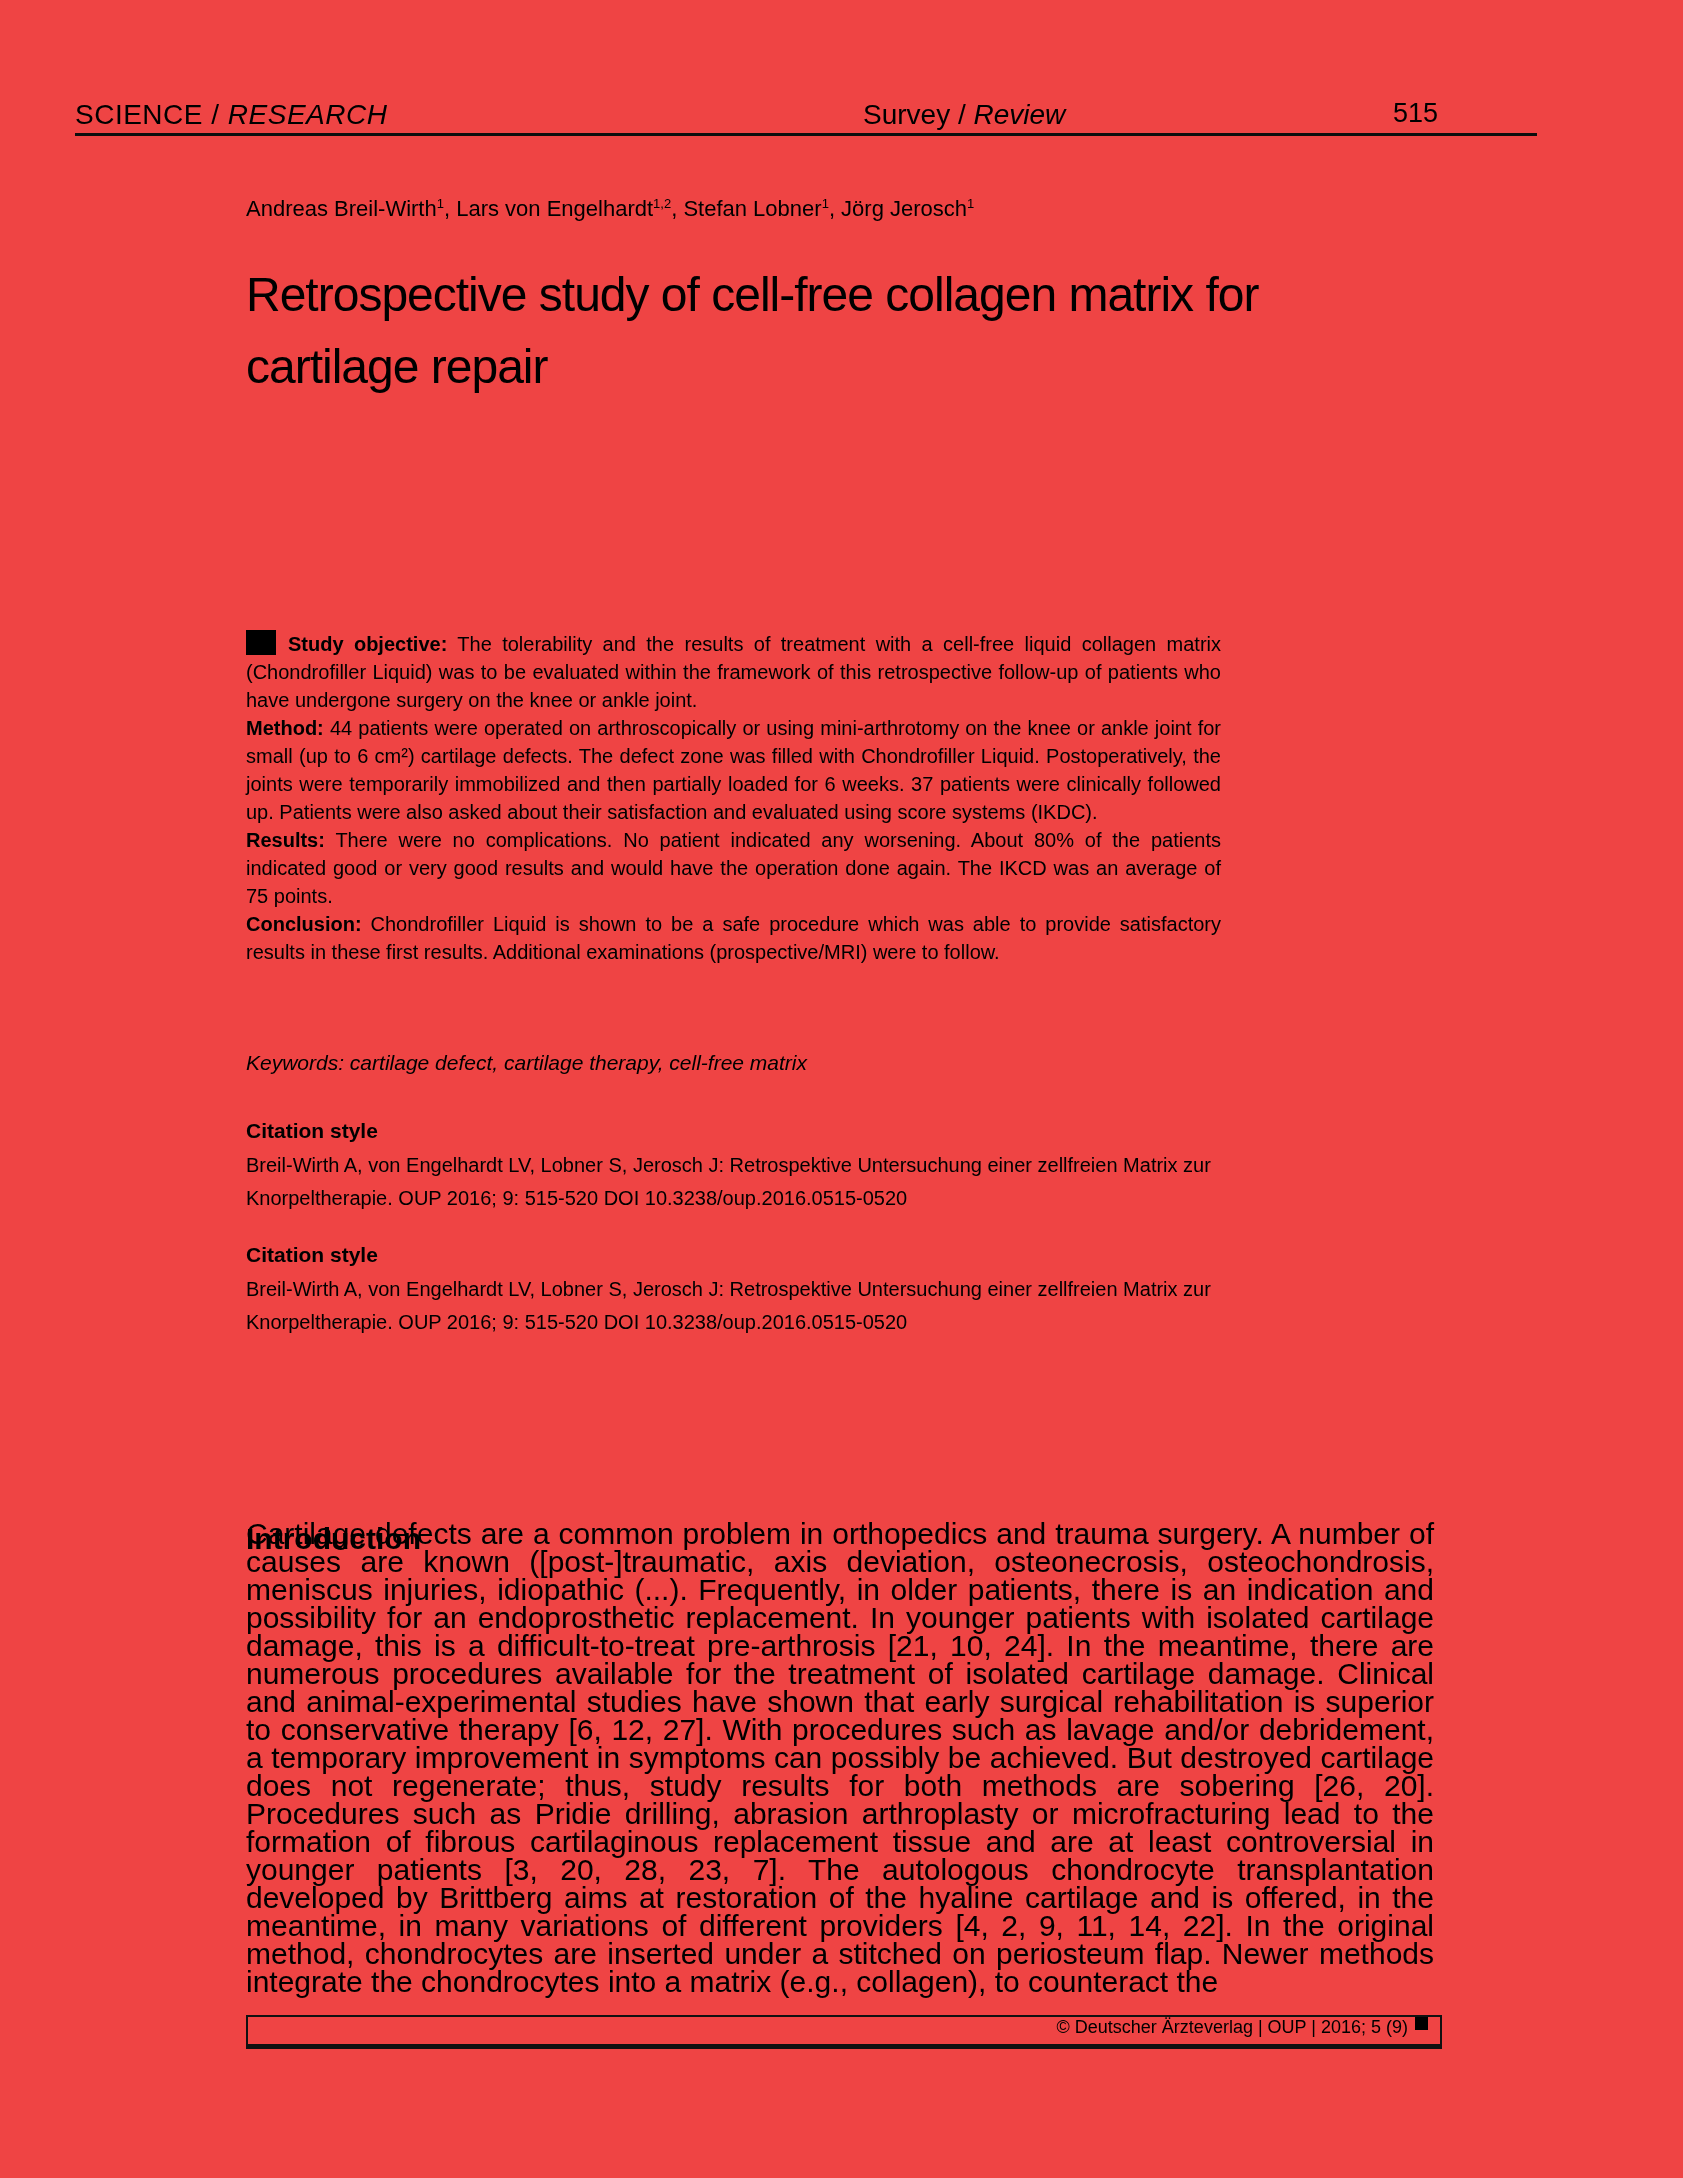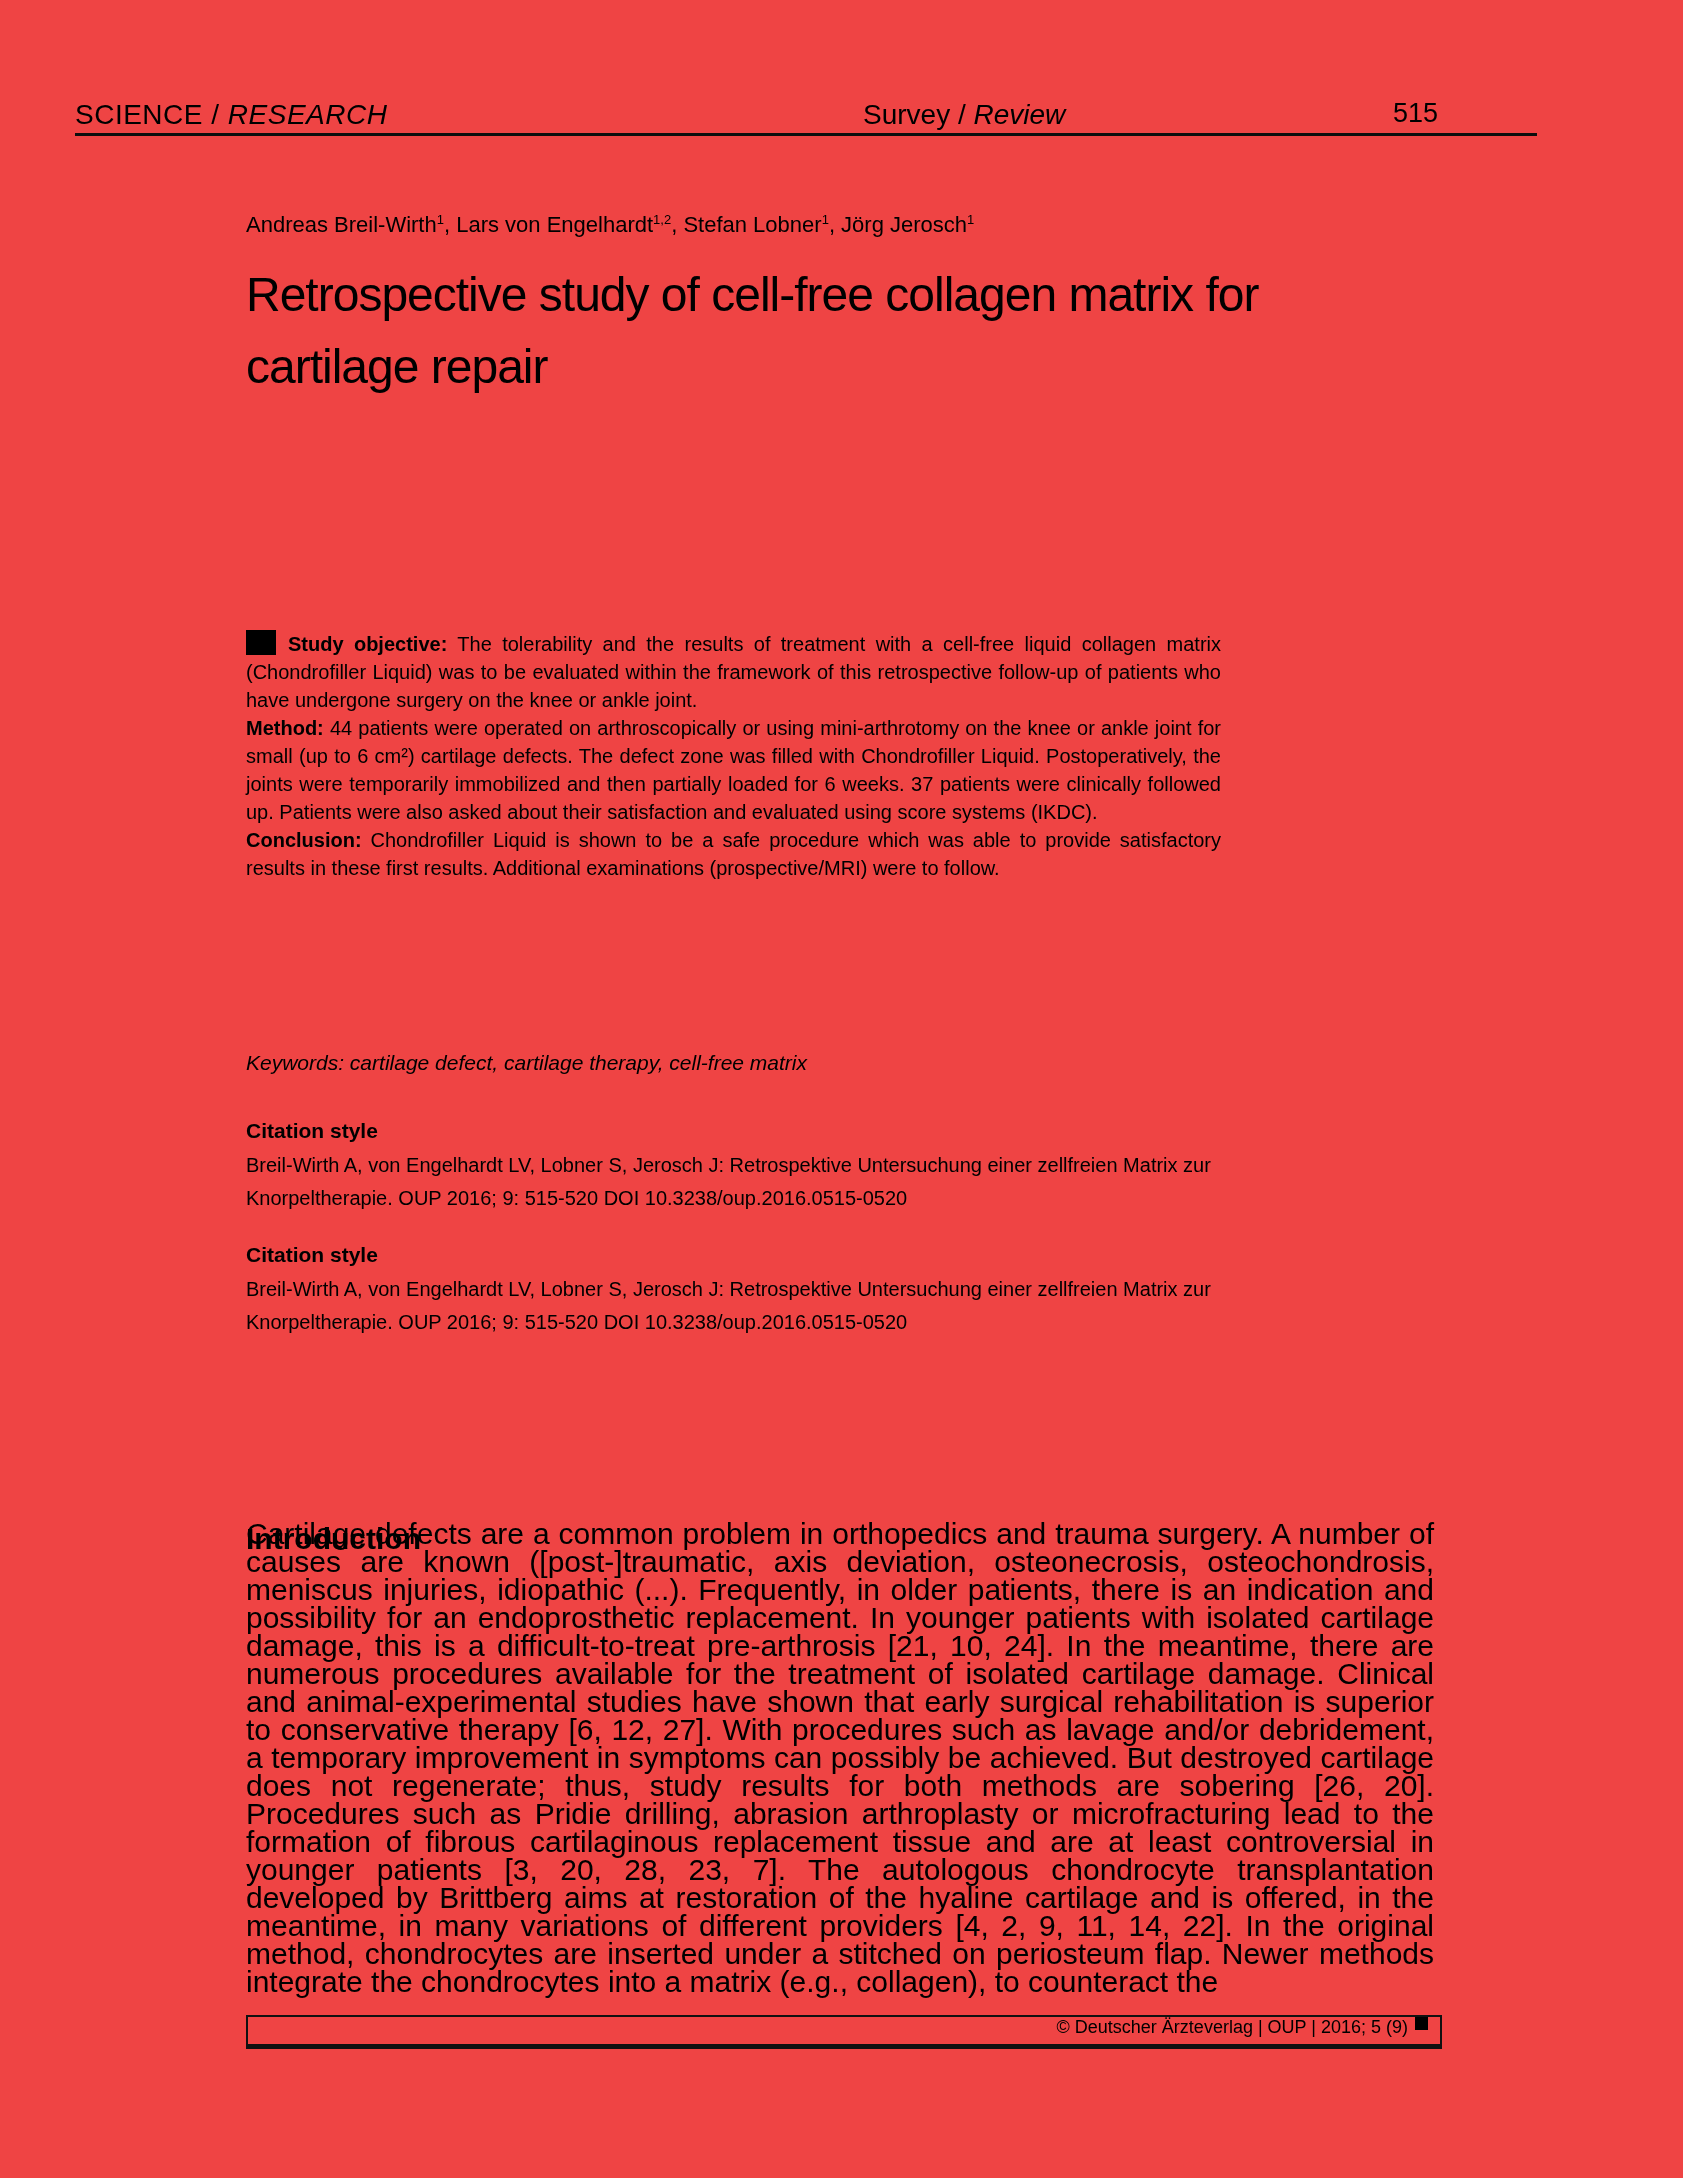--- a/index.html
+++ b/index.html
@@ -7,21 +7,21 @@
     position:relative;width:1683px;height:2178px;background:#ef4444;
     font-family:"Liberation Sans","DejaVu Sans",sans-serif;color:#000;
     margin:0 auto;overflow:hidden;
   }
   
   .hdr-left{position:absolute;left:75px;top:99px;font-size:28px;letter-spacing:0.5px;}
   .hdr-center{position:absolute;left:863px;top:99px;font-size:28px;}
   .hdr-page{position:absolute;left:1376px;top:98px;width:79px;text-align:center;font-size:27px;}
   .hdr-rule{position:absolute;left:75px;top:133px;width:1462px;height:3px;background:#0d0d0d;}
   
-  .authors{position:absolute;left:246px;top:212px;font-size:22px;}
+  .authors{position:absolute;left:246px;top:196px;font-size:22px;}
   .authors sup{font-size:13px;vertical-align:8px;}
   
   .title{position:absolute;left:246px;top:259px;width:1049px;margin:0;
     font-size:48px;font-weight:400;line-height:72px;letter-spacing:-1px;}
   .subtitle{position:absolute;left:246px;top:448px;margin:0;font-size:28px;font-weight:400;letter-spacing:-0.2px;}
   
   .abstract{position:absolute;left:246px;top:630px;width:975px;font-size:20px;line-height:28px;text-align:justify;}
   .abstract p{margin:0;}
   .bullet{display:inline-block;width:30px;height:25px;background:#000;margin-right:12px;vertical-align:-4px;}
   
@@ -65,20 +65,21 @@
   <div class="hdr-page">515</div>
   <div class="hdr-rule"></div>
 
   <div class="authors"><span><span>Andreas Breil-Wirth</span><sup>1</sup></span><span>, </span><span><span>Lars von Engelhardt</span><sup>1,2</sup></span><span>, </span><span><span>Stefan Lobner</span><sup>1</sup></span><span>, </span><span><span>Jörg Jerosch</span><sup>1</sup></span></div>
 
   <h1 class="title">Retrospective study of cell-free collagen matrix for cartilage repair</h1>
 
   <div class="abstract">
     <p><span class="bullet"></span><b>Study objective:</b> <span>The tolerability and the results of treatment with a cell-free liquid collagen matrix (Chondrofiller Liquid) was to be evaluated within the framework of this retrospective follow-up of patients who have undergone surgery on the knee or ankle joint.</span></p>
     <p><b>Method:</b> <span>44 patients were operated on arthroscopically or using mini-arthrotomy on the knee or ankle joint for small (up to 6 cm²) cartilage defects. The defect zone was filled with Chondrofiller Liquid. Postoperatively, the joints were temporarily immobilized and then partially loaded for 6 weeks. 37 patients were clinically followed up. Patients were also asked about their satisfaction and evaluated using score systems (IKDC).</span></p>
+    <p><b>Results:</b> <span>There were no complications. No patient indicated any worsening. About 80% of the patients indicated good or very good results and would have the operation done again. The IKCD was an average of 75 points.</span></p>
     <p><b>Conclusion:</b> <span>Chondrofiller Liquid is shown to be a safe procedure which was able to provide satisfactory results in these first results. Additional examinations (prospective/MRI) were to follow.</span></p>
   </div>
 
   <p class="keywords">Keywords: cartilage defect, cartilage therapy, cell-free matrix</p>
 
   <div class="citation cit-1">
     <b>Citation style</b>
     <p>Breil-Wirth A, von Engelhardt LV, Lobner S, Jerosch J: Retrospektive Untersuchung einer zellfreien Matrix zur Knorpeltherapie. OUP 2016; 9: 515-520 DOI 10.3238/oup.2016.0515-0520</p>
   </div>
 

